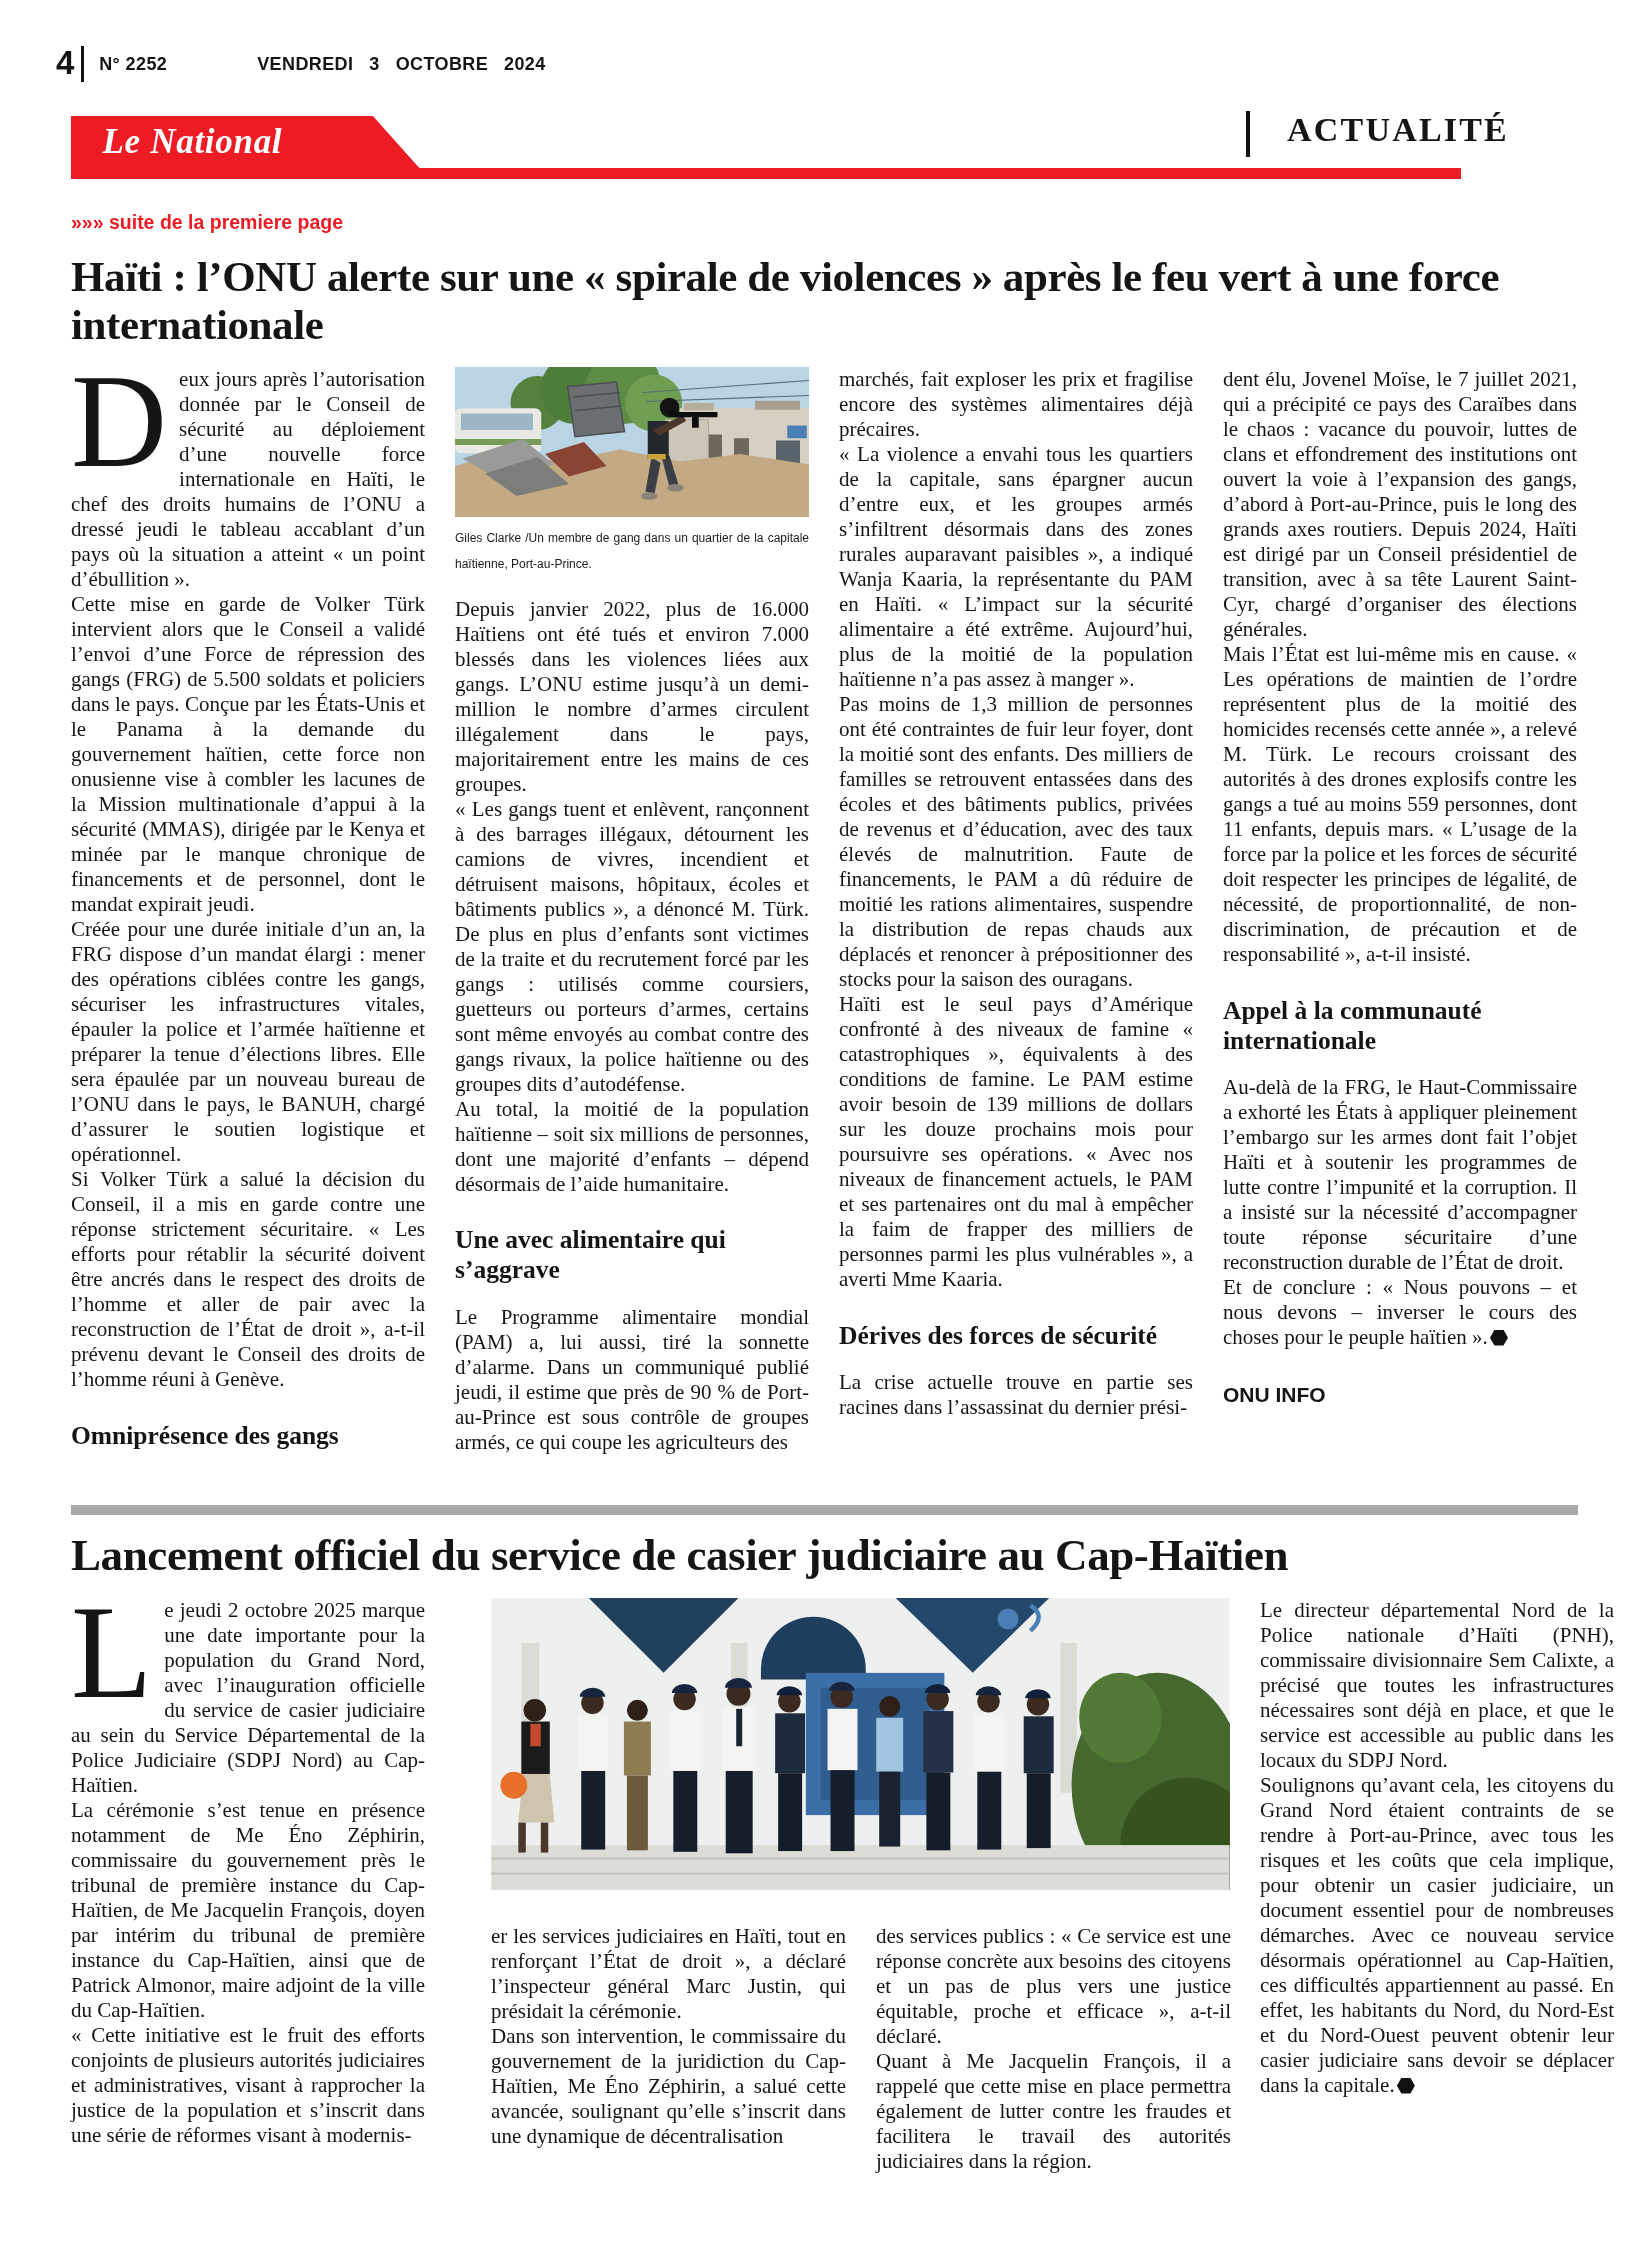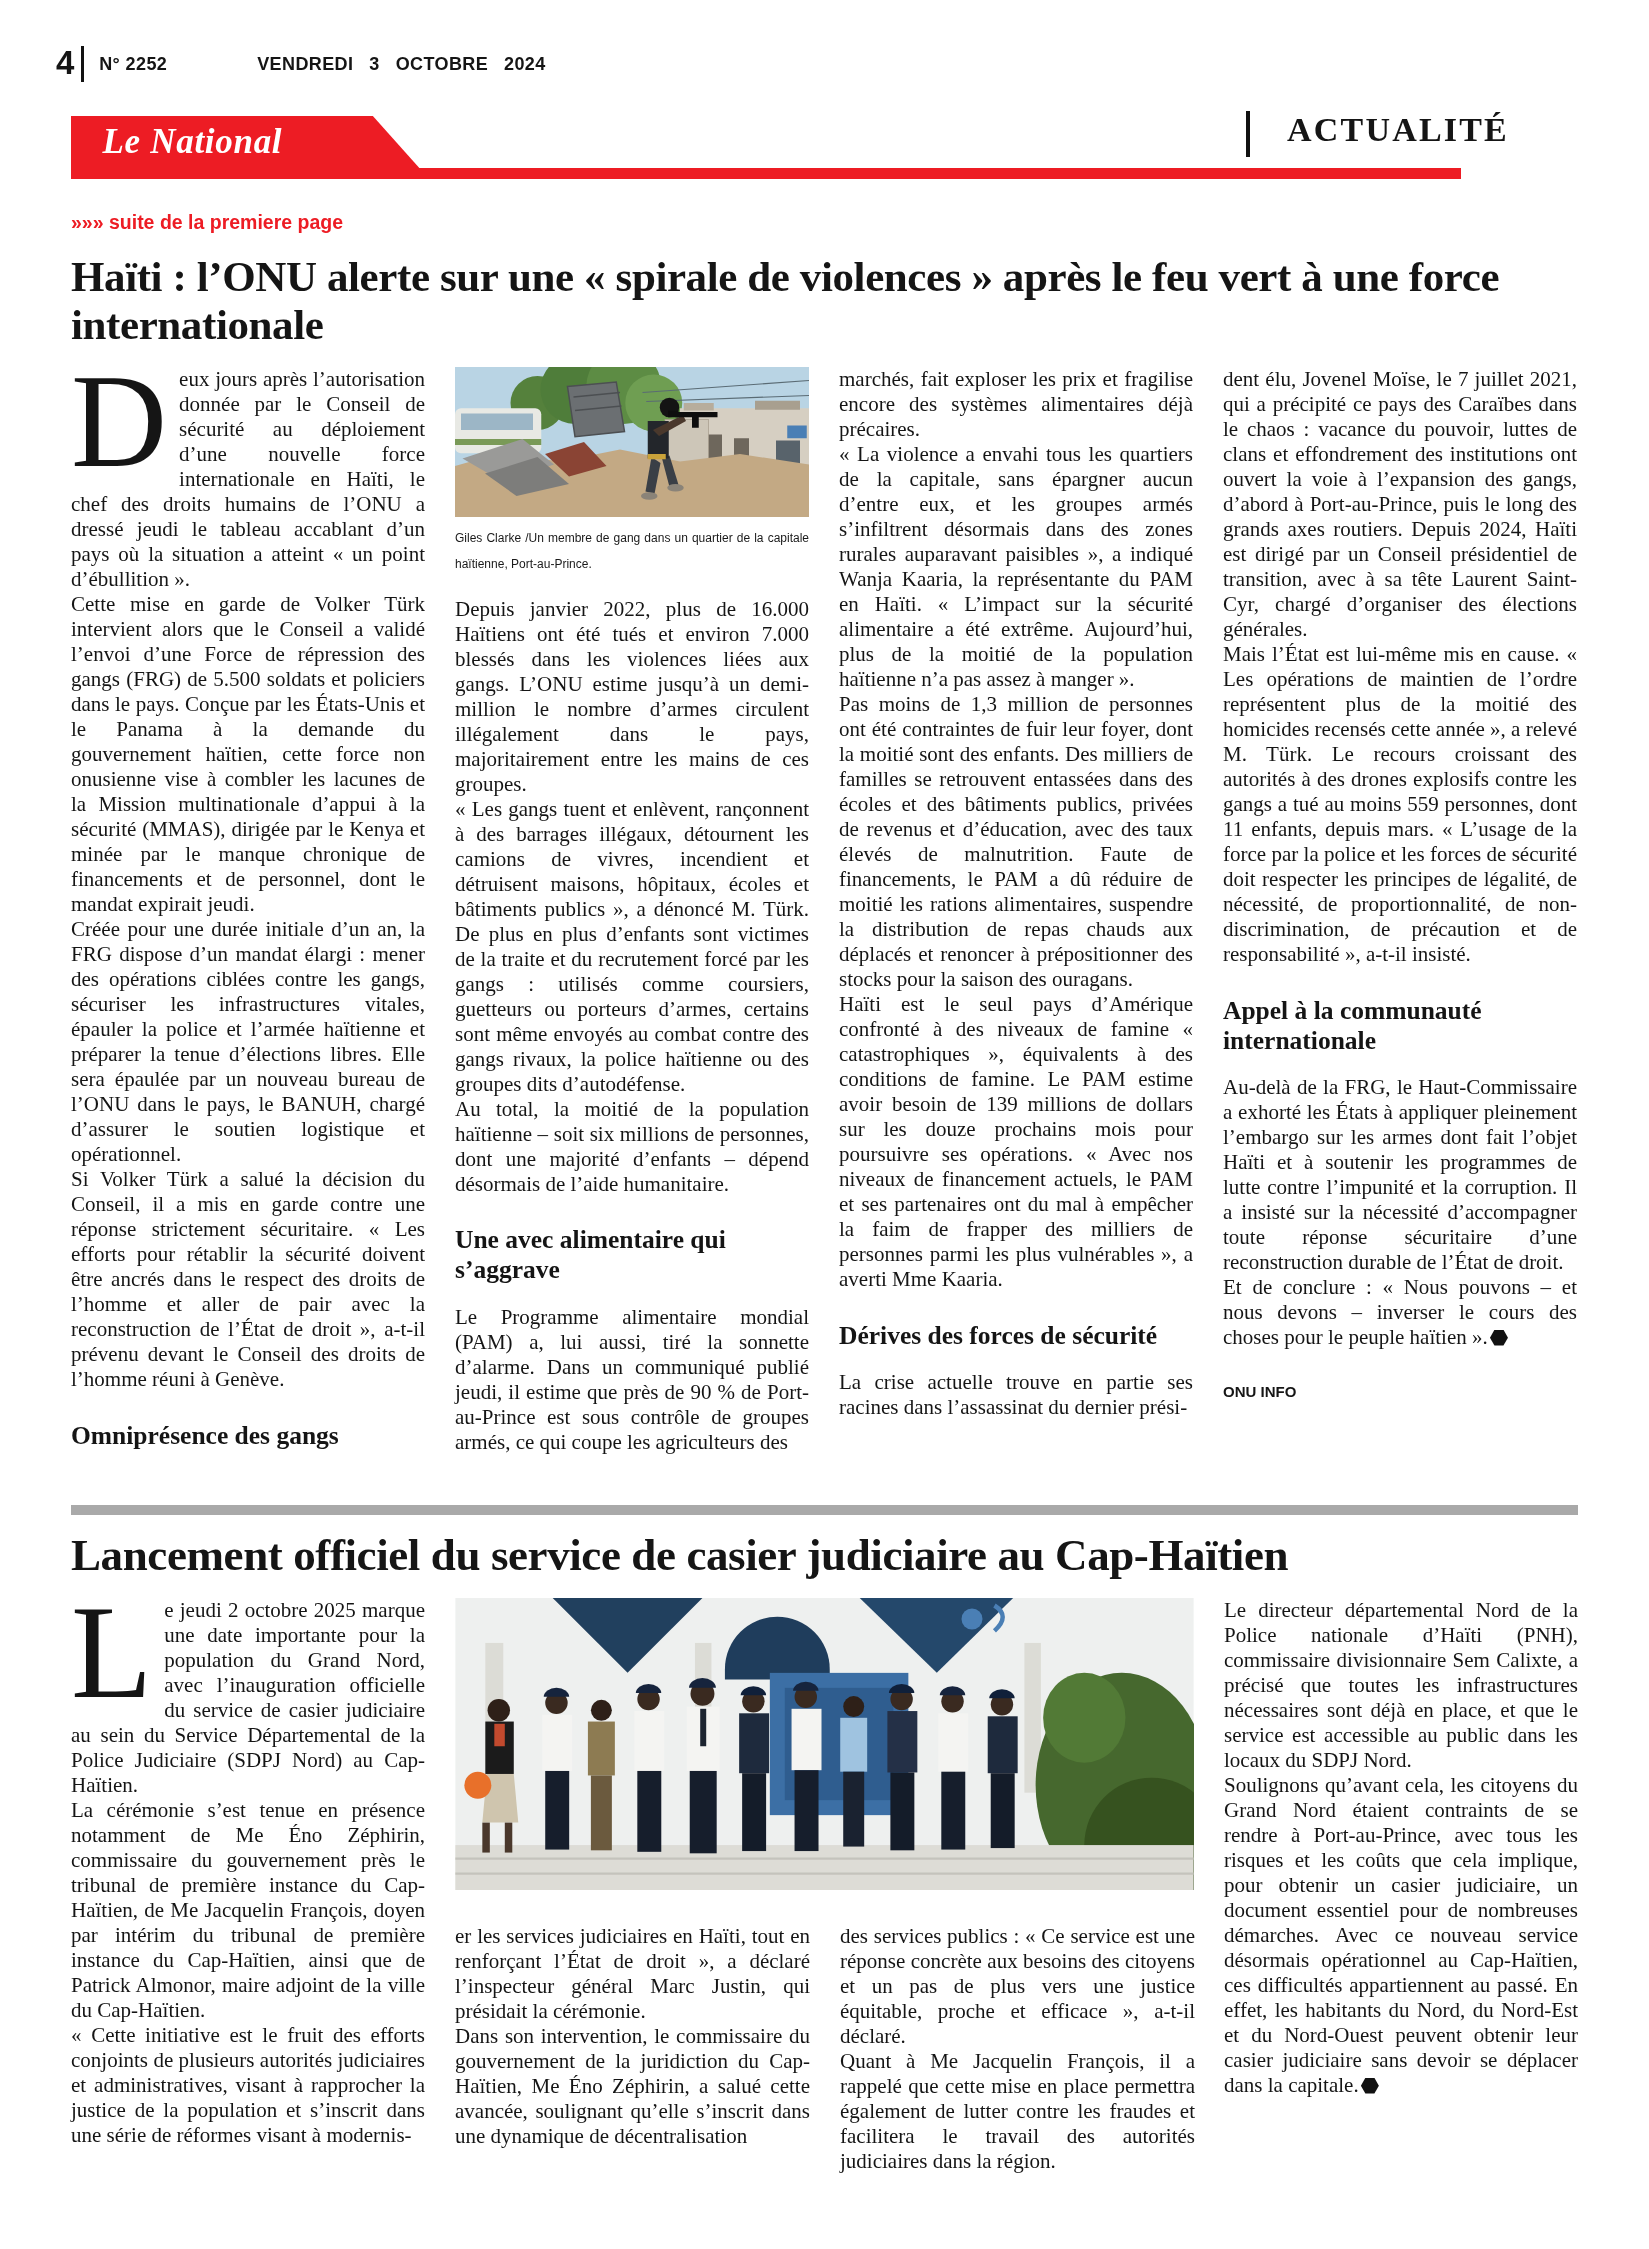--- a/index.html
+++ b/index.html
@@ -29,29 +29,29 @@
   h2 { font-size:45px; line-height:49px; font-weight:bold; letter-spacing:-0.4px; margin:0 0 18px; }
   .cols { display:flex; gap:30px; }
   .col { width:354px; flex:0 0 354px; }
   .col p { margin:0; font-size:21px; line-height:25px; text-align:justify; }
   .subhead { font-size:25.5px; line-height:30px; font-weight:bold; margin:28.5px 0 19.5px; text-align:left; }
   .dropcap { float:left; font-size:133px; line-height:99px; padding:4.5px 12px 0 0; font-weight:400; }
   figure { margin:0 0 19.5px; }
   figure svg { display:block; }
   figcaption { font-family:"Liberation Sans","DejaVu Sans",sans-serif; font-size:12px; line-height:25.5px;
     text-align:justify; margin-top:9px; color:#1a1a1a; }
-  .byline { font-family:"Liberation Sans","DejaVu Sans",sans-serif; font-weight:bold; font-size:15px; margin-top:33px; }
+  .byline { font-family:"Liberation Sans","DejaVu Sans",sans-serif; font-weight:bold; font-size:21px; margin-top:33px; }
   .endmark { display:inline-block; width:18px; height:15.7px; background:#111; margin-left:2.2px; vertical-align:-1.5px;
     clip-path:polygon(25% 0,75% 0,100% 50%,75% 100%,25% 100%,0 50%); }
   
   .article1 { position:absolute; left:71px; top:212px; width:1507px; }
   .gray-divider { position:absolute; left:71px; top:1505px; width:1507px; height:9.7px; background:#a9a9a9; }
   .article2 { position:absolute; left:71px; top:1531px; width:1507px; }
   .a2-grid { display:flex; gap:30px; }
-  .a2-middle { width:739px; flex:0 0 739px; }
+  .a2-middle { width:739px; flex:0 0 739px;margin-left:36px; }
   .a2-subcols { display:flex; gap:30px; margin-top:34px; }
   .a2-subcols .col { width:355px; flex:0 0 355px; }
 </style>
 </head>
 <body>
 
 <div class="page">
 
   <div class="pagenum-group">
     <span class="pagenum">4</span>

